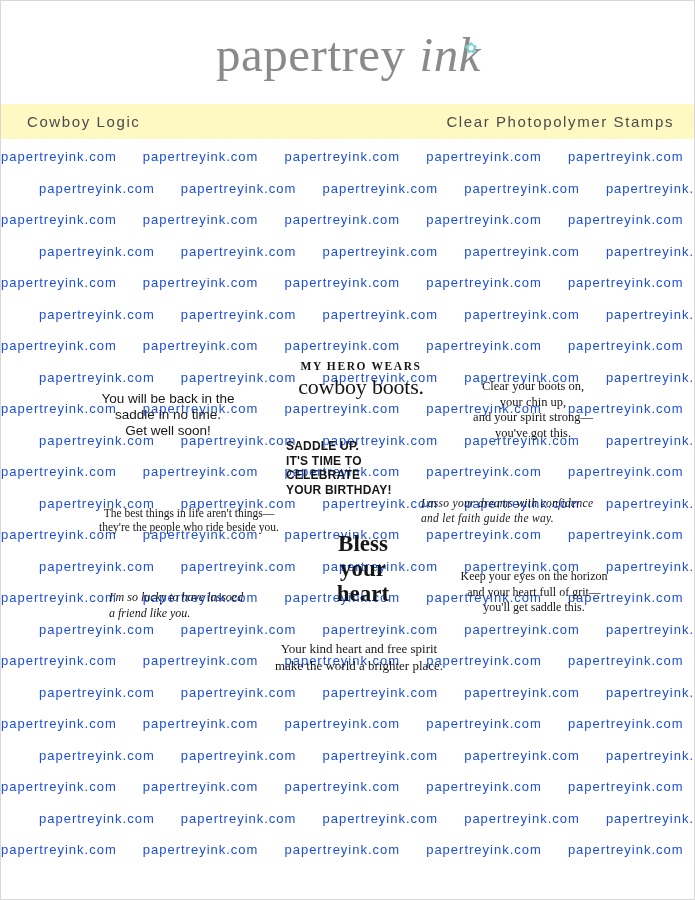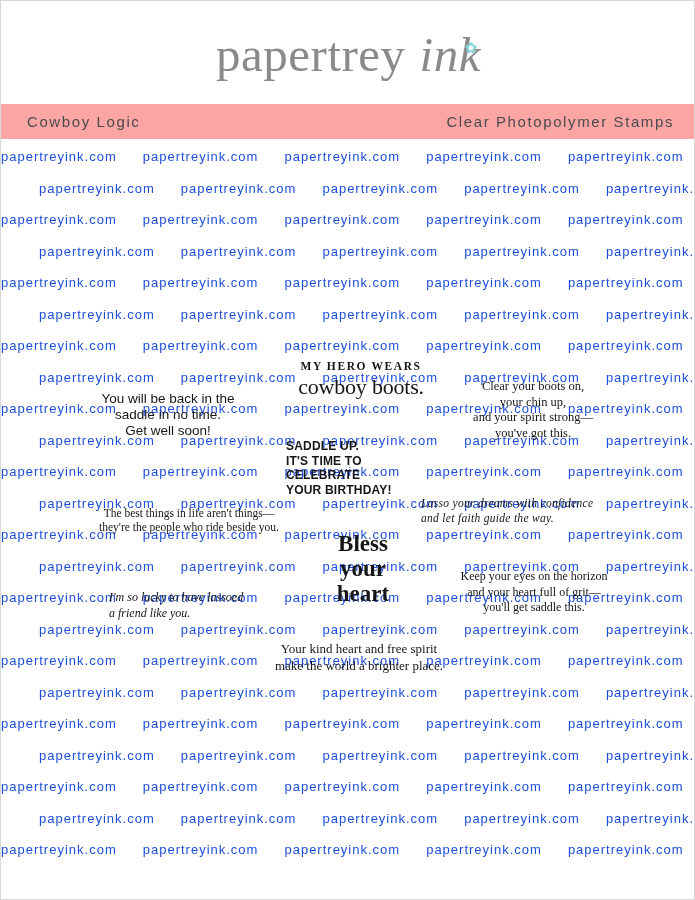--- a/index.html
+++ b/index.html
@@ -58,21 +58,21 @@
     line-height: 14px;
   }
 
   
   .bar {
     position: absolute;
     top: 103px;
     left: 0;
     width: 695px;
     height: 35px;
-    background: #fca5a5;
+    background: #fef9c3;
   }
   .bar-left, .bar-right {
     position: absolute;
     top: 0;
     height: 35px;
     line-height: 35px;
     font-size: 15px;
     color: #4b4b4b;
     letter-spacing: 1.6px;
     font-family: "Liberation Sans", sans-serif;

